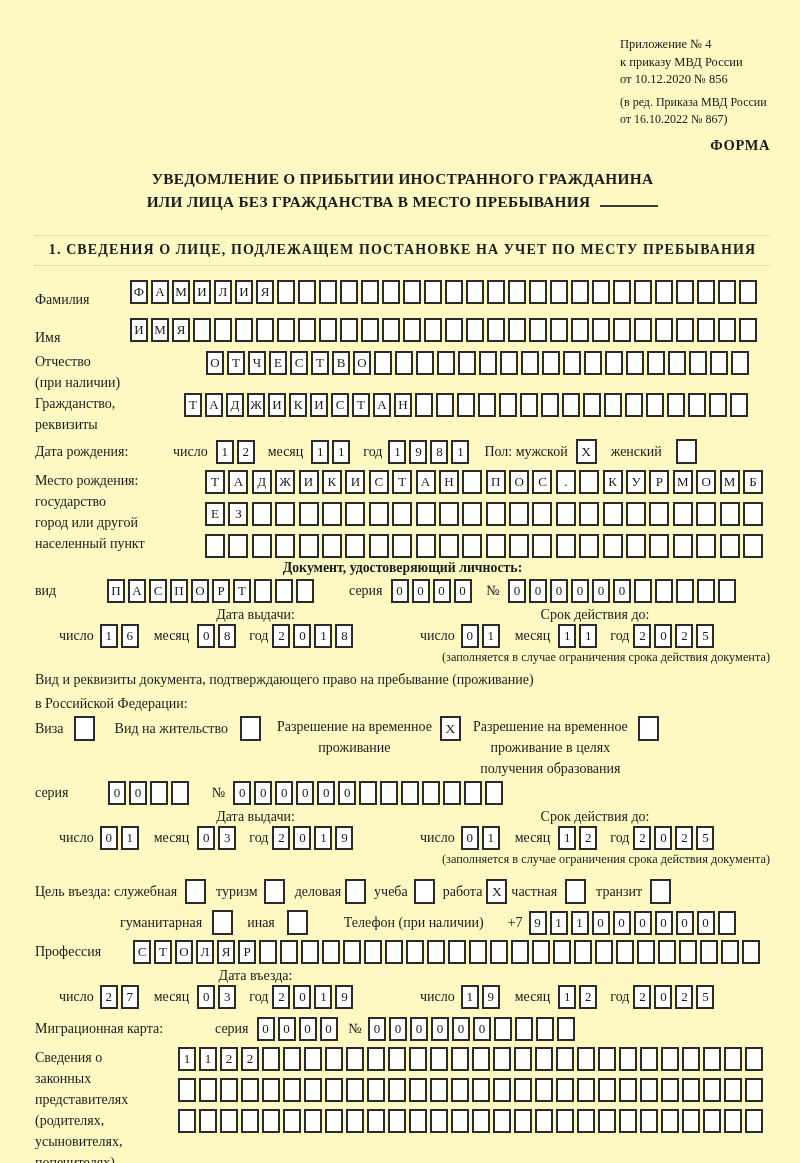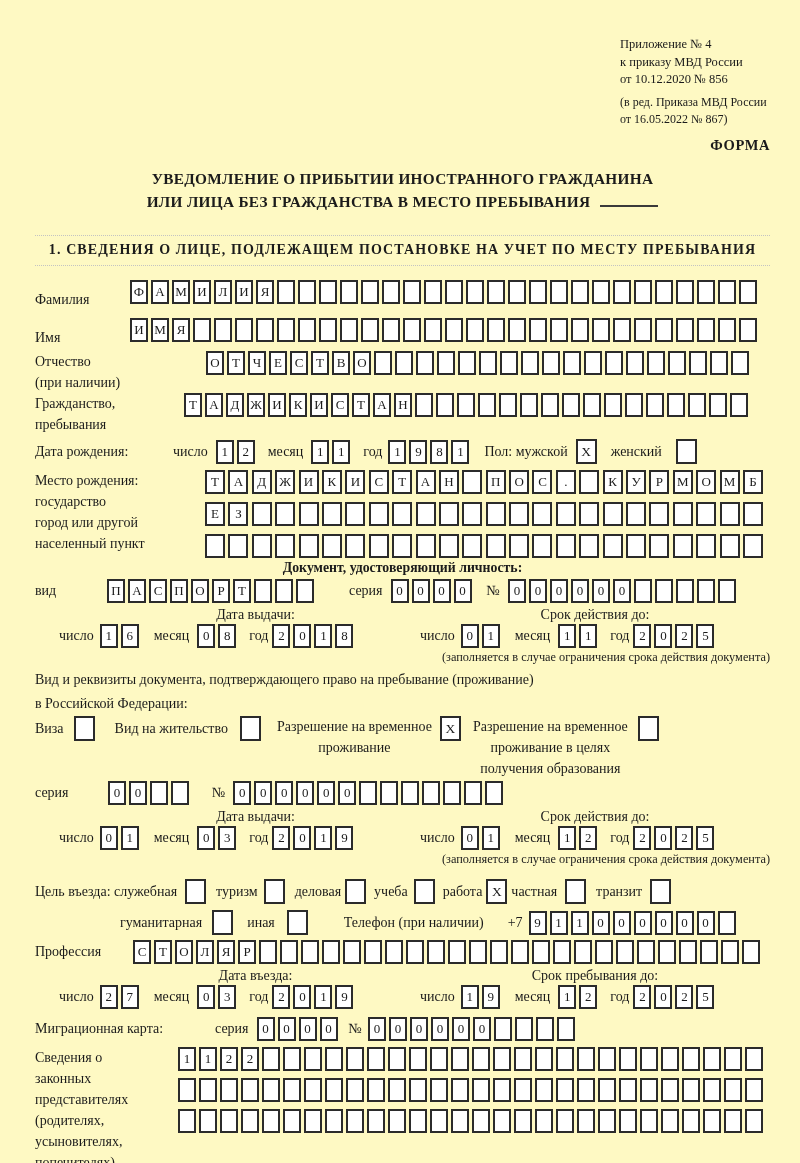--- a/index.html
+++ b/index.html
@@ -54,21 +54,21 @@
 <body>
 
 <div class="page">
 
   <div class="appendix">
     <div>Приложение № 4</div>
     <div>к приказу МВД России</div>
     <div>от 10.12.2020 № 856</div>
     <div class="rev">
       <div>(в ред. Приказа МВД России</div>
-      <div>от 16.05.2022 № 867)</div>
+      <div>от 16.10.2022 № 867)</div>
     </div>
   </div>
 
   <div class="forma">ФОРМА</div>
 
   <div class="title">
     <div>УВЕДОМЛЕНИЕ О ПРИБЫТИИ ИНОСТРАННОГО ГРАЖДАНИНА</div>
     <div>
       <span>ИЛИ ЛИЦА БЕЗ ГРАЖДАНСТВА В МЕСТО ПРЕБЫВАНИЯ</span><span class="title-underline"></span>
     </div>
@@ -181,21 +181,21 @@
         <span class="cell"></span>
         <span class="cell"></span>
         <span class="cell"></span>
         <span class="cell"></span>
       </div>
   </div>
 
   <div class="rowt">
     <div class="lbl w149 lh21">
       <div>Гражданство,</div>
-      <div>пребывания</div>
+      <div>реквизиты</div>
     </div>
     <div class="cells">
         <span class="cell">Т</span>
         <span class="cell">А</span>
         <span class="cell">Д</span>
         <span class="cell">Ж</span>
         <span class="cell">И</span>
         <span class="cell">К</span>
         <span class="cell">И</span>
         <span class="cell">С</span>
@@ -582,21 +582,20 @@
         <span class="cell"></span>
         <span class="cell"></span>
         <span class="cell"></span>
         <span class="cell"></span>
         <span class="cell"></span>
       </div>
   </div>
 
   <div class="dates-head mt7">
     <span class="dh-left">Дата въезда:</span>
-    <span class="dh-right">Срок пребывания до:</span>
   </div>
   <div class="dates-line">
     <div class="dg-left">
       <span class="lbl">число</span>
       <div class="cells sp6">
           <span class="cell">2</span>
           <span class="cell">7</span>
         </div>
       <span class="lbl sp12">месяц</span>
       <div class="cells sp8">

